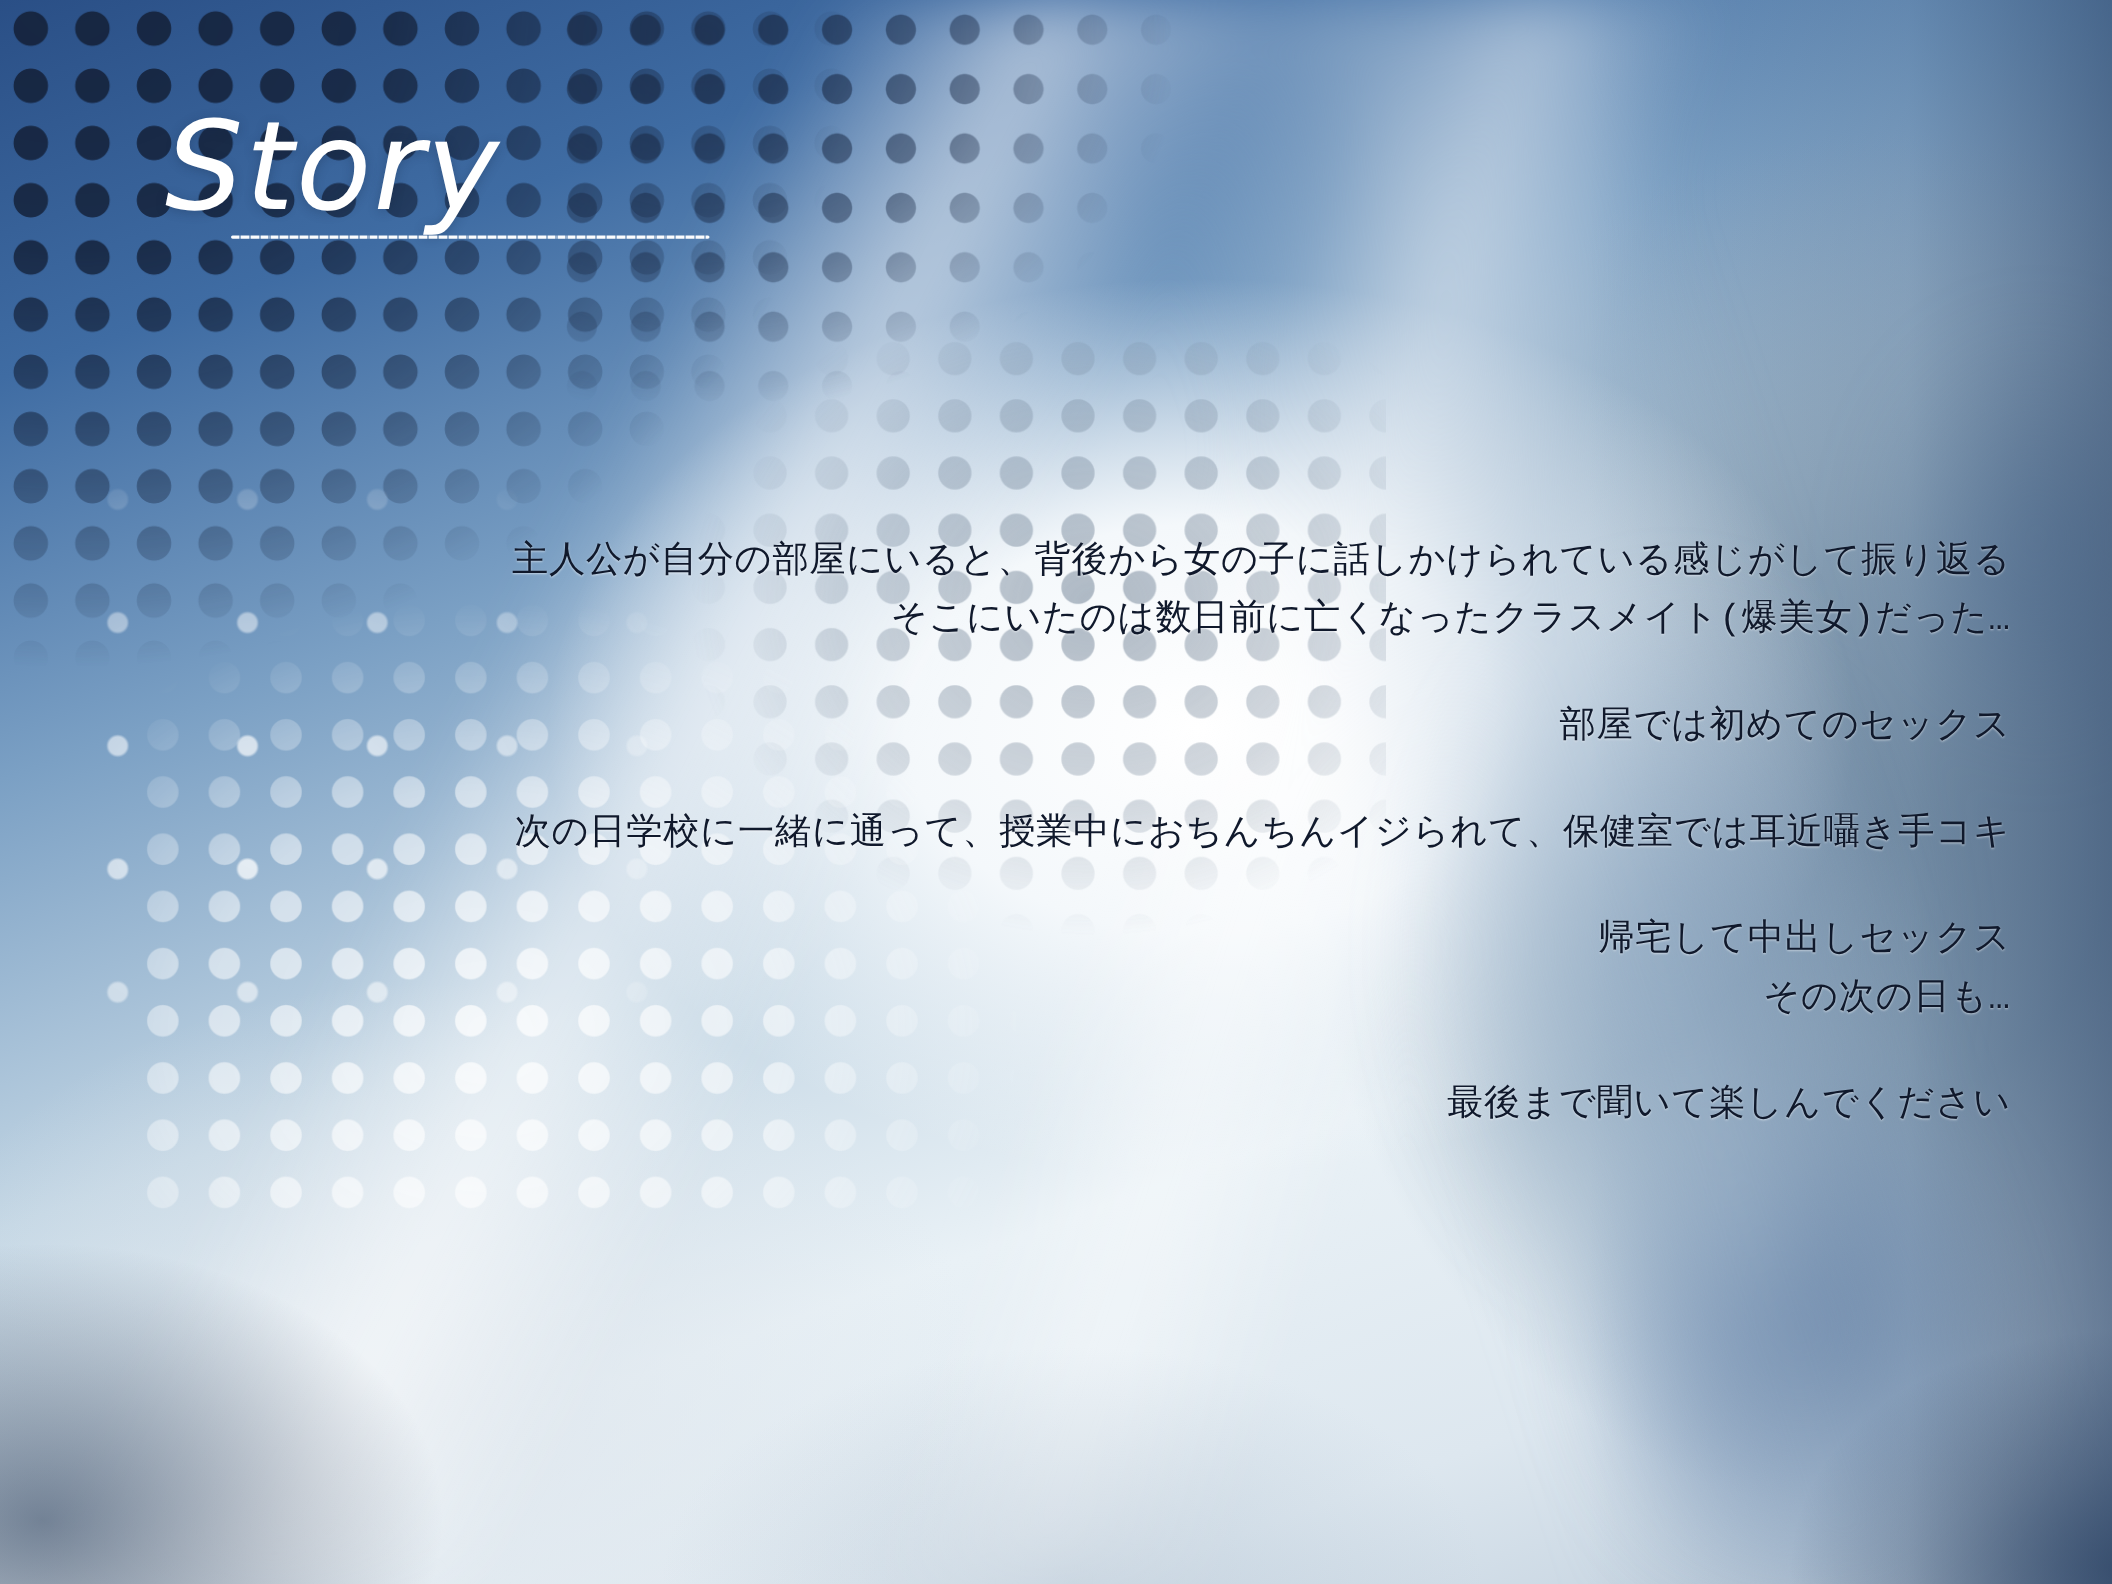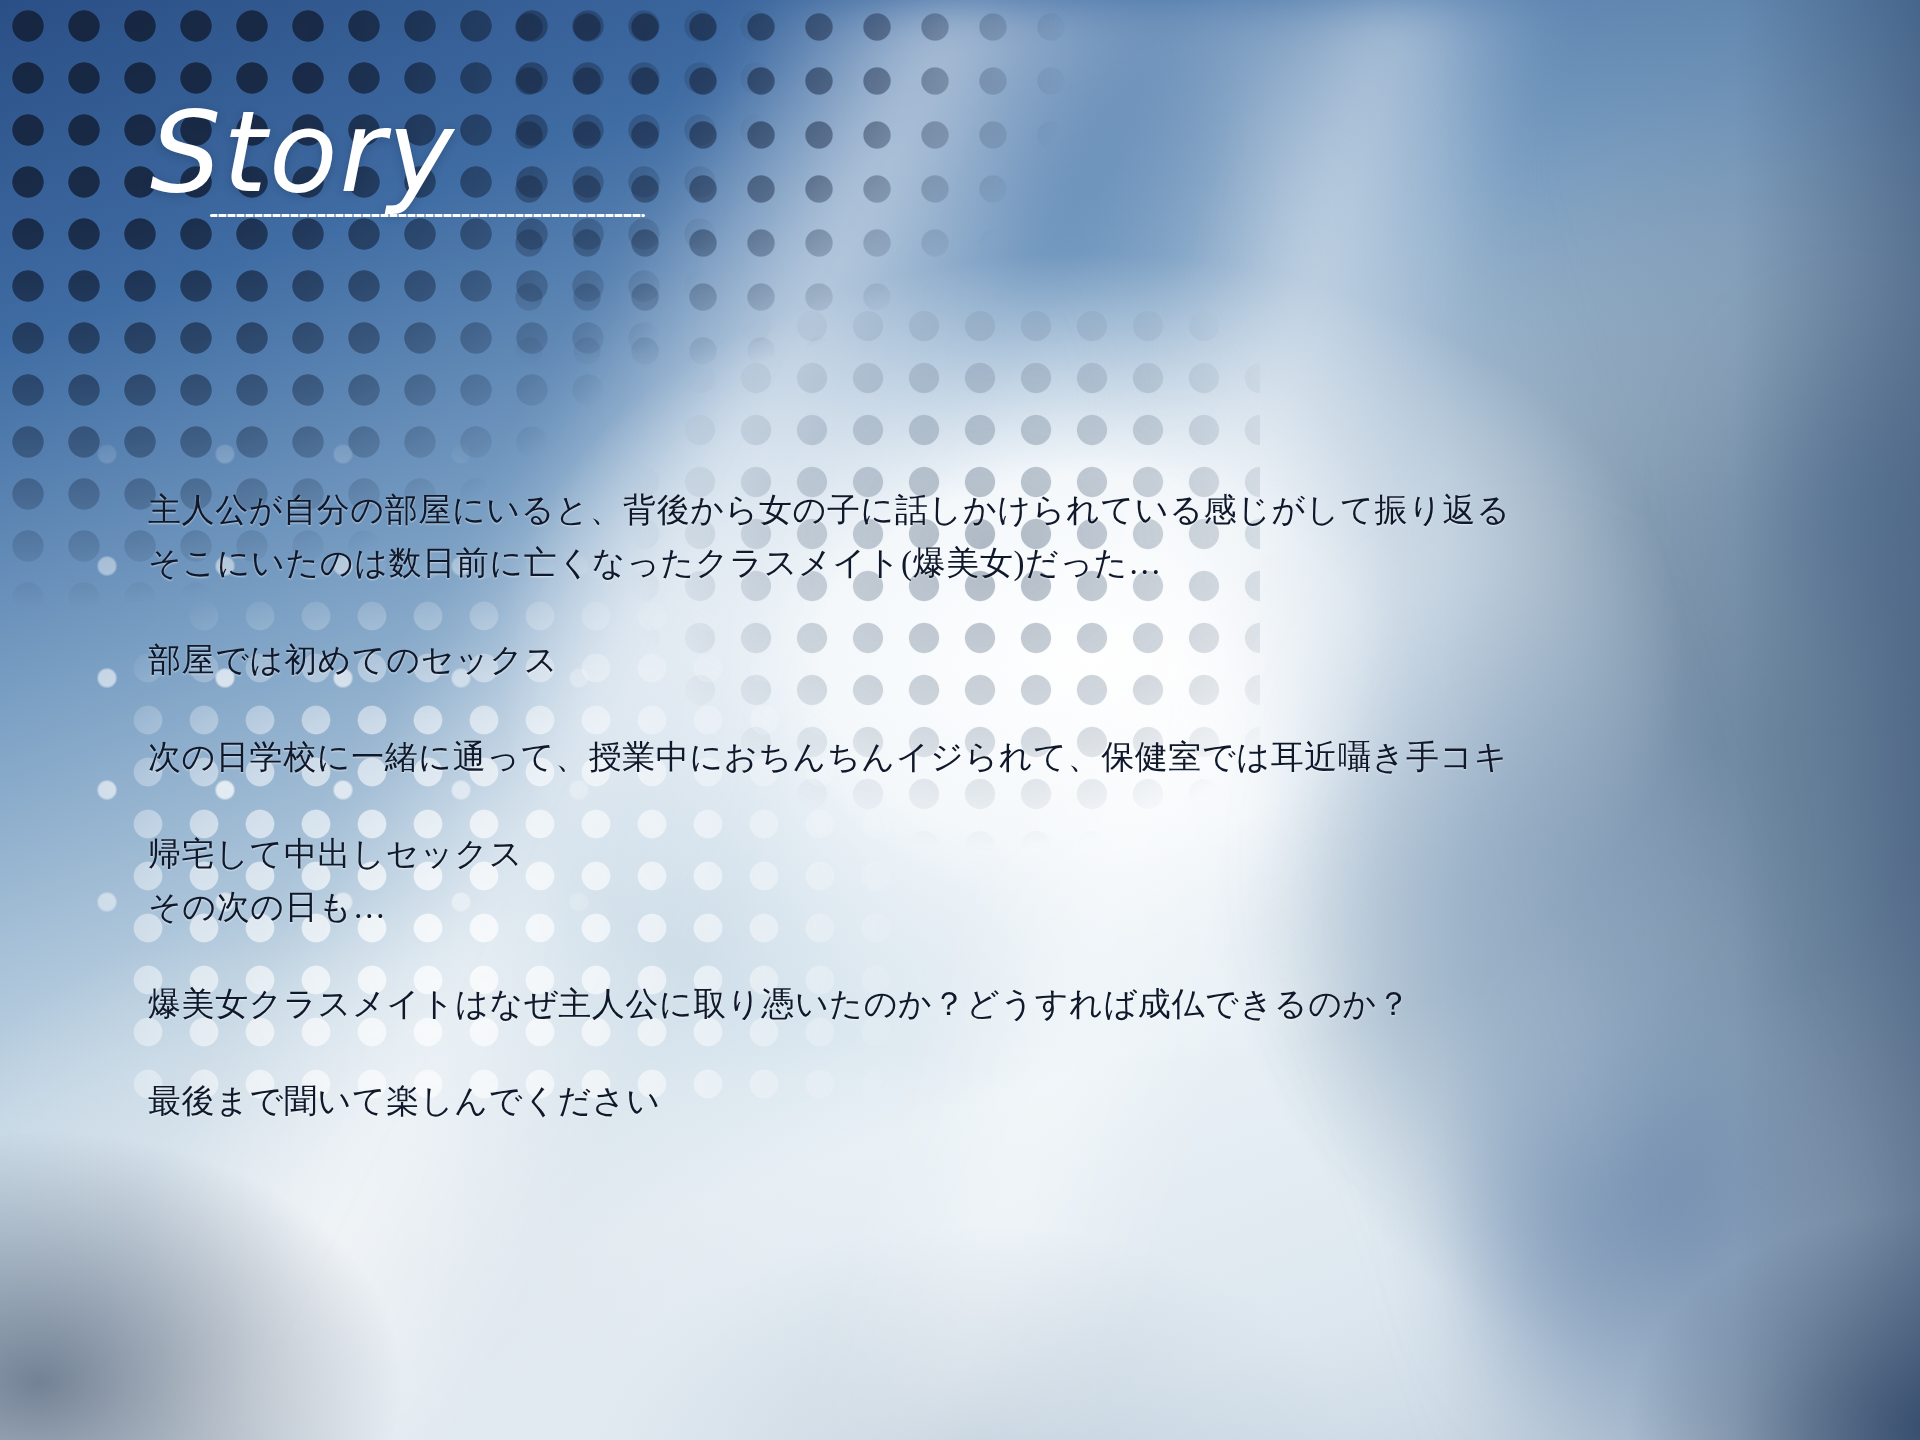--- a/index.html
+++ b/index.html
@@ -146,27 +146,28 @@
   #story-body {
     position: absolute;
     left: 148px; top: 484px;
     width: 1680px;
   }
   .para {
     margin: 0 0 44px 0;
   }
   .para:last-child { margin-bottom: 0; }
   .line {
-    font-family: Liberation Serif, serif;
+    font-family: Liberation Mono, monospace;
     font-size: 33px;
     line-height: 53px;
     letter-spacing: 0.6px;
     color: #10192c;
     white-space: nowrap;
     text-shadow: 0 1px 2px rgba(255,255,255,0.55);
+    text-align: right;
   }
 </style>
 </head>
 <body>
 
 <div id="stage">
 
   <div class="bg-layer" id="bg-base"></div>
   <div class="bg-layer" id="bg-figure"></div>
   <div class="bg-layer" id="bg-streaks"></div>
@@ -197,22 +198,19 @@
 
     <div class="para">
       <div class="line">次の日学校に一緒に通って、授業中におちんちんイジられて、保健室では耳近囁き手コキ</div>
     </div>
 
     <div class="para">
       <div class="line">帰宅して中出しセックス</div>
       <div class="line">その次の日も…</div>
     </div>
 
-    <div class="para">
-      <div class="line">爆美女クラスメイトはなぜ主人公に取り憑いたのか？どうすれば成仏できるのか？</div>
-    </div>
 
     <div class="para">
       <div class="line">最後まで聞いて楽しんでください</div>
     </div>
 
   </div>
 </div>
 
 </body></html>

